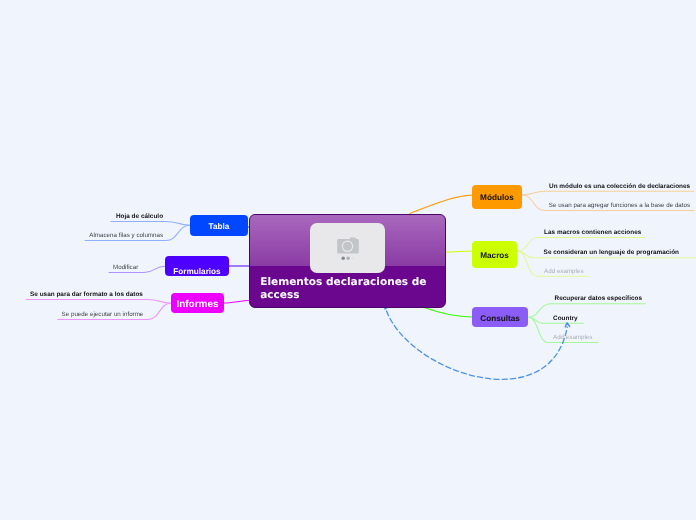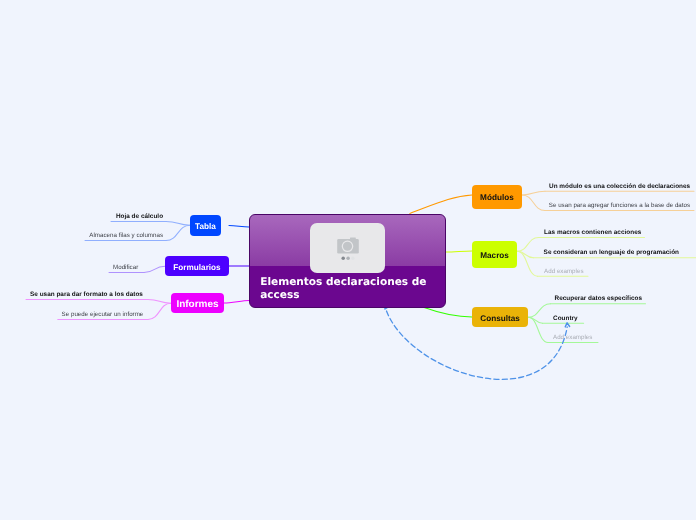--- a/index.html
+++ b/index.html
@@ -83,44 +83,44 @@
         <rect x="27.2" y="16.1" width="21.6" height="14.5" rx="1.3" fill="#c2c5c8"></rect>
         <circle cx="37.5" cy="23.3" r="5.2" fill="none" stroke="#e8e8ea" stroke-width="1.25"></circle>
         <circle cx="33.2" cy="35.3" r="1.75" fill="#84898f"></circle>
         <circle cx="38.1" cy="35.3" r="1.75" fill="#aeb2b7"></circle>
         <circle cx="42.9" cy="35.3" r="1.75" fill="#e1e3e5"></circle>
       </svg>
     </div>
     <div id="root-title">Elementos declaraciones de access</div>
   </div>
 
-<div class="node" style="left: 190px; top: 214.7px; width: 31px; height: 21px; background: rgb(0, 71, 255); color: rgb(255, 255, 255); font-size: 8.2px;">
+<div class="node" style="left: 190px; top: 214.7px; width: 58px; height: 21px; background: rgb(0, 71, 255); color: rgb(255, 255, 255); font-size: 8.2px;">
       <span>Tabla</span>
     </div>
     <div class="leaf bold" style="left: 115.9px; top: 212.2px;">Hoja de cálculo</div>
     <div class="leaf normal" style="left: 89.3px; top: 231.2px;">Almacena filas y columnas</div>
-    <div class="node" style="left: 165px; top: 256px; width: 64px; height: 20.4px; background: rgb(77, 0, 255); color: rgb(255, 255, 255); font-size: 8.2px;">
+    <div class="node" style="left: 165px; top: 256px; width: 64px; height: 20.4px; background: rgb(77, 0, 255); color: rgb(255, 255, 255); font-size: 8.2px; align-items: flex-end;">
       <span>Formularios</span>
     </div>
     <div class="leaf normal" style="left: 113px; top: 263.2px;">Modificar</div>
     <div class="node" style="left: 171px; top: 293px; width: 53px; height: 20.4px; background: rgb(237, 0, 255); color: rgb(255, 255, 255); font-size: 10px;">
       <span>Informes</span>
     </div>
     <div class="leaf bold" style="left: 30px; top: 290.2px;">Se usan para dar formato a los datos</div>
     <div class="leaf normal" style="left: 61.6px; top: 310.2px;">Se puede ejecutar un informe</div>
     <div class="node" style="left: 472px; top: 185px; width: 49.9px; height: 24px; background: rgb(255, 153, 0); color: rgb(18, 18, 18); font-size: 8.2px;">
       <span>Módulos</span>
     </div>
     <div class="leaf bold" style="left: 549px; top: 181.9px;">Un módulo es una colección de declaraciones</div>
     <div class="leaf normal" style="left: 548.8px; top: 201.2px;">Se usan para agregar funciones a la base de datos</div>
     <div class="node" style="left: 472px; top: 241px; width: 45.2px; height: 27px; background: rgb(204, 255, 0); color: rgb(18, 18, 18); font-size: 8.2px;">
       <span>Macros</span>
     </div>
     <div class="leaf bold" style="left: 544.1px; top: 228.1px;">Las macros contienen acciones</div>
     <div class="leaf bold" style="left: 543.6px; top: 248.4px;">Se consideran un lenguaje de programación</div>
     <div class="leaf placeholder" style="left: 544.1px; top: 266.9px;">Add examples</div>
-    <div class="node" style="left: 472px; top: 307px; width: 56.3px; height: 20.4px; background: #eab308; color: rgb(18, 18, 18); font-size: 8.2px;">
+    <div class="node" style="left: 472px; top: 307px; width: 56.3px; height: 20.4px; background: #8b5cf6; color: rgb(18, 18, 18); font-size: 8.2px;">
       <span>Consultas</span>
     </div>
     <div class="leaf bold" style="left: 554.5px; top: 294.4px;">Recuperar datos específicos</div>
     <div class="leaf bold" style="left: 553px; top: 313.9px;">Country</div>
     <div class="leaf placeholder" style="left: 553px; top: 333.1px;">Add examples</div>
   </div>
 
 </body></html>

